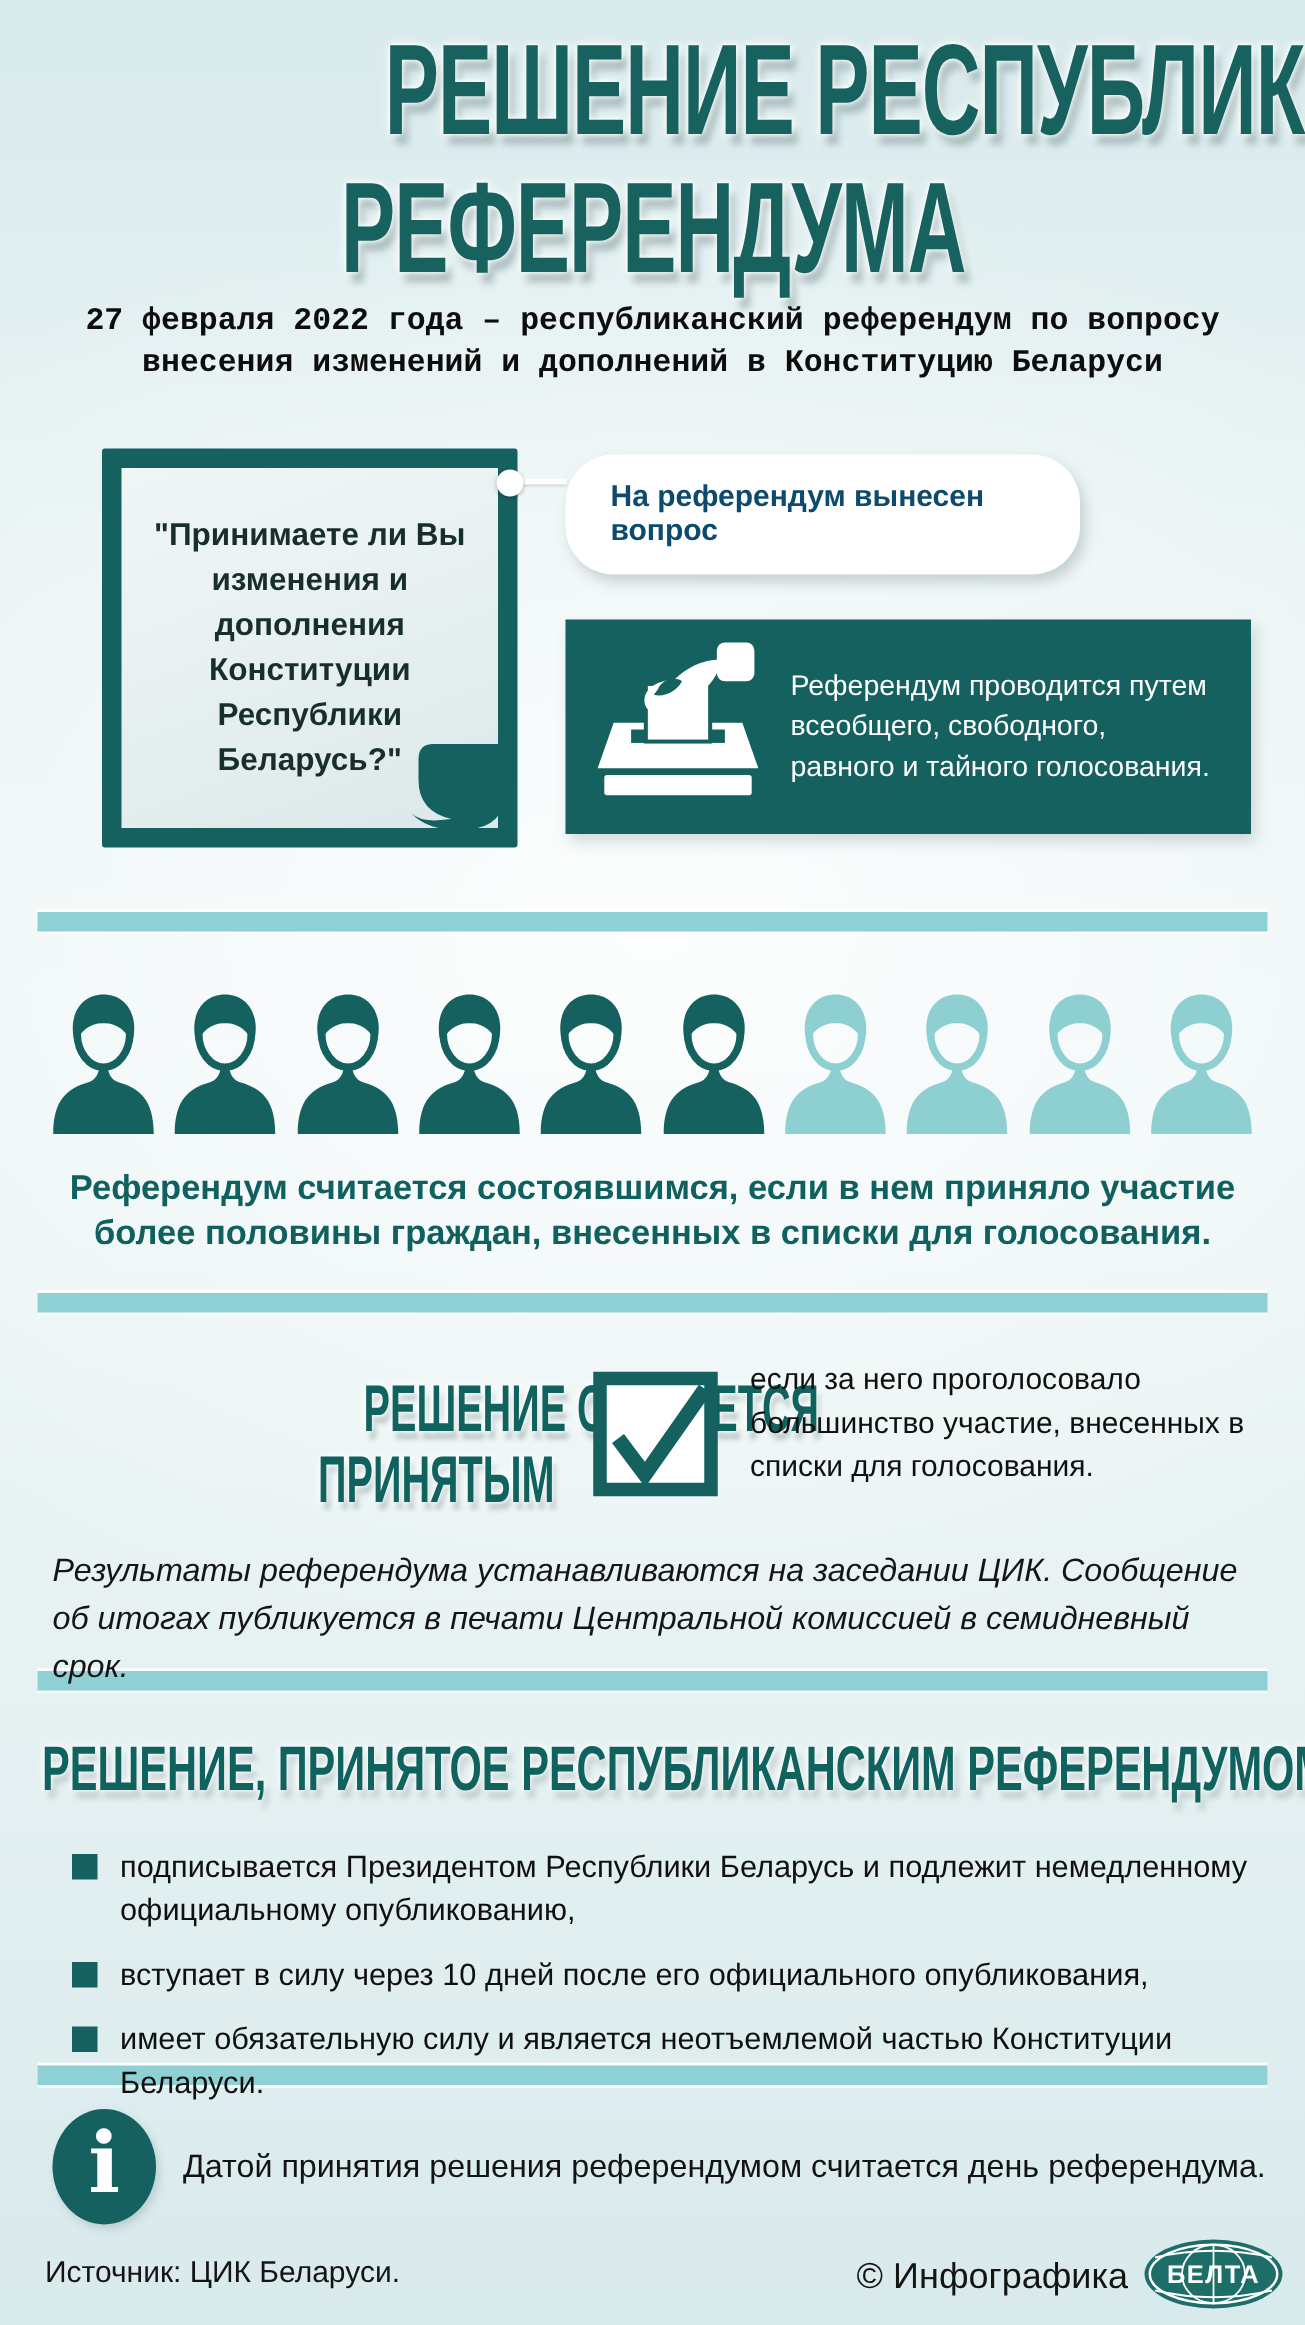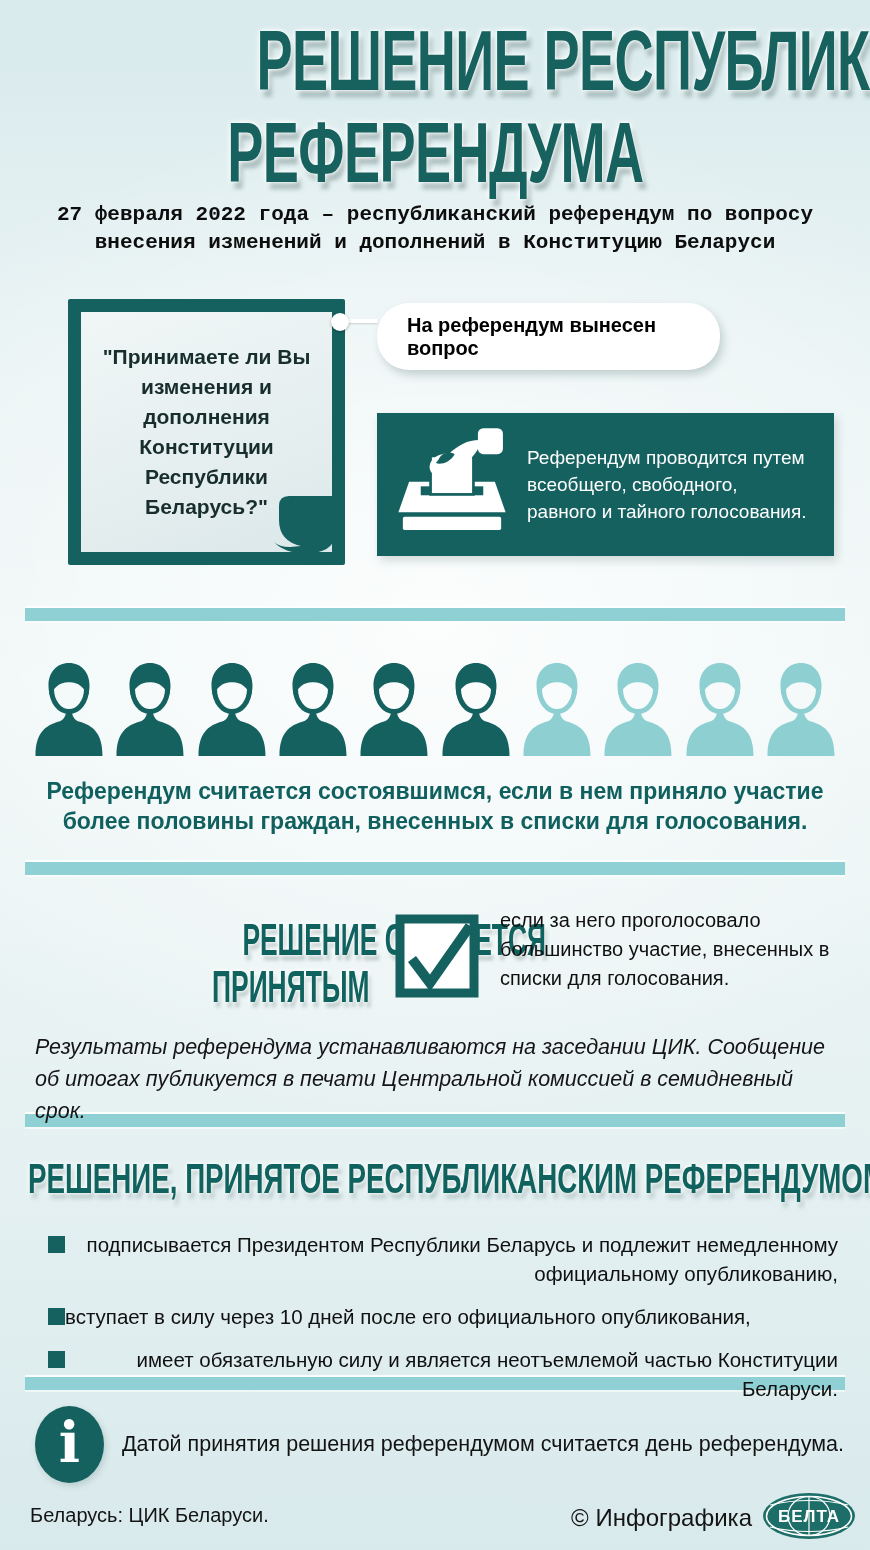--- a/index.html
+++ b/index.html
@@ -24,23 +24,23 @@
   
   .note-card { position:absolute; left:68px; top:299px; width:277px; height:266px; background:#156160; border-radius:2px; }
   .note-inner { position:absolute; inset:13px; background:linear-gradient(160deg,#f0f6f6 0%,#e3edee 70%,#dbe7e9 100%);
     display:flex; align-items:center; justify-content:center; padding:14px 18px; text-align:center;
     font-weight:bold; font-size:21px; line-height:30px; color:#182e2d; }
   .note-fold { position:absolute; right:9px; bottom:9px; }
   .connector-dot { position:absolute; left:331px; top:313px; width:18px; height:18px; border-radius:50%;
     background:#fff; box-shadow:0 1px 3px rgba(0,0,0,.3); z-index:3; }
   .connector-line { position:absolute; left:345px; top:319px; width:33px; height:4px; background:#fff;
     box-shadow:0 1px 2px rgba(0,0,0,.15); }
-  .callout-box { position:absolute; left:377px; top:303px; width:343px; height:67px; background:#ffffff;
+  .callout-box { position:absolute; left:377px; top:303px; width:343px; height:80px; background:#ffffff;
     box-shadow:3px 5px 9px rgba(110,135,135,.35); display:flex; align-items:center; padding-left:30px;
-    font-weight:bold; font-size:20px; color:#000000;border-radius:32px; }
+    font-weight:bold; font-size:20px; color:#0c4a6e;border-radius:32px; }
   .method-box { position:absolute; left:377px; top:413px; width:457px; height:143px; background:#156160;
     box-shadow:3px 5px 9px rgba(110,135,135,.28); display:flex; align-items:center; color:#fff; }
   .method-box .icon-wrap { flex:0 0 150px; display:flex; justify-content:center; }
   .method-text { font-size:19px; line-height:27px; padding-right:22px; }
 
   
   .band { position:absolute; left:25px; width:820px; height:13px; background:#8ed0d3;
     box-shadow:0 -2px 0 rgba(255,255,255,.85), 0 2px 0 rgba(255,255,255,.55); }
   .band-1 { top:608px; } .band-2 { top:862px; } .band-3 { top:1114px; } .band-4 { top:1377px; }
 
@@ -62,21 +62,21 @@
     font-size:20px; line-height:29px; color:#101010; }
   .cik-note { position:absolute; left:35px; top:1031px; width:808px; font-style:italic;
     font-size:21.5px; line-height:32px; color:#151515; }
 
   
   .adopted-heading { position:absolute; left:28px; top:1156px; color:#10625f; font-weight:bold;
     font-size:42px; line-height:45px; white-space:nowrap; }
   .adopted-heading span { display:inline-block; transform:scaleX(.66); transform-origin:0 50%;
     text-shadow:0 0 4px #fff, 0 0 9px rgba(255,255,255,.9), 4px 5px 5px rgba(95,120,120,.4); }
   .bullet-list { position:absolute; left:48px; top:1230px; width:790px; list-style:none; }
-  .bullet-list li { display:flex; margin-bottom:14px; font-size:20.5px; line-height:29px; color:#101010;text-align:right; }
+  .bullet-list li { display:flex; gap:15px; margin-bottom:14px; font-size:20.5px; line-height:29px; color:#101010; }
   .bullet-sq { flex:0 0 17px; width:17px; height:17px; margin-top:6px; background:#156160; }
 
   
   .info-icon { position:absolute; left:35px; top:1406px; width:69px; height:77px; border-radius:50%;
     background:#156160; color:#fff; display:flex; align-items:center; justify-content:center;
     font-family:"DejaVu Serif", serif; font-weight:bold; font-size:56px; line-height:1; padding-bottom:6px;
     box-shadow:2px 3px 6px rgba(110,135,135,.3); }
   .info-text { position:absolute; left:122px; top:1406px; right:25px; height:77px; display:flex; align-items:center;
     font-size:21.5px; color:#131313; }
   .footer-source { position:absolute; left:30px; top:1504px; font-size:20px; color:#141414; }
@@ -204,21 +204,21 @@
     </li>
     <li>
       <span class="bullet-sq"></span>
       <span>имеет обязательную силу и является неотъемлемой частью Конституции Беларуси.</span>
     </li>
   </ul>
 
   <div class="info-icon">i</div>
   <p class="info-text">Датой принятия решения референдумом считается день референдума.</p>
 
-  <span class="footer-source">Беларусь: ЦИК Беларуси.</span>
+  <span class="footer-source">Источник: ЦИК Беларуси.</span>
   <span class="footer-credit">© Инфографика</span>
   <svg class="belta-logo" width="94" height="48" viewBox="0 0 94 48" xmlns="http://www.w3.org/2000/svg">
     <ellipse cx="47" cy="24" rx="46" ry="23" fill="#1d6e68"></ellipse>
     <ellipse cx="47" cy="24" rx="42.5" ry="19.5" fill="none" stroke="#ffffff" stroke-width="1.6"></ellipse>
     <ellipse cx="47" cy="24" rx="21" ry="19.5" fill="none" stroke="#ffffff" stroke-width="1.2"></ellipse>
     <path d="M8,13 Q47,4 86,13" fill="none" stroke="#ffffff" stroke-width="1.2"></path>
     <path d="M8,35 Q47,44 86,35" fill="none" stroke="#ffffff" stroke-width="1.2"></path>
     <line x1="47" y1="4.5" x2="47" y2="43.5" stroke="#ffffff" stroke-width="1.2"></line>
     <text x="47" y="30" text-anchor="middle" fill="#ffffff" font-family="Liberation Sans, sans-serif" font-weight="bold" font-size="17" letter-spacing="1">БЕЛТА</text>
   </svg>

